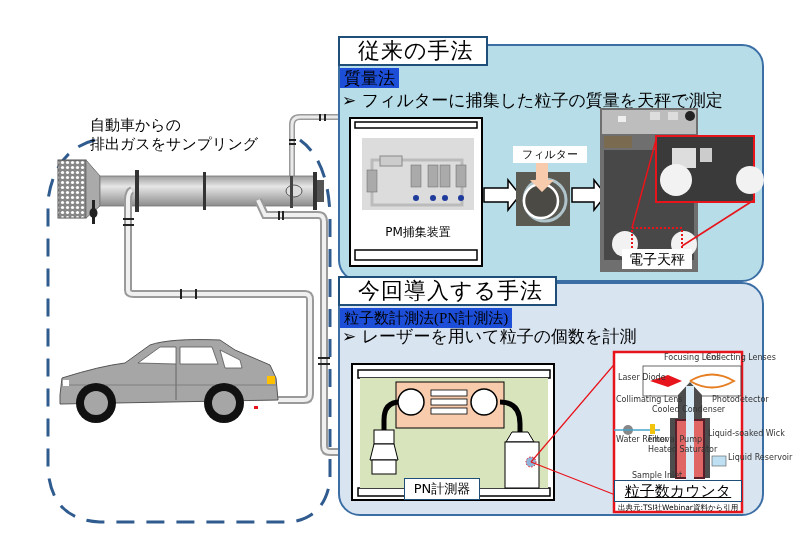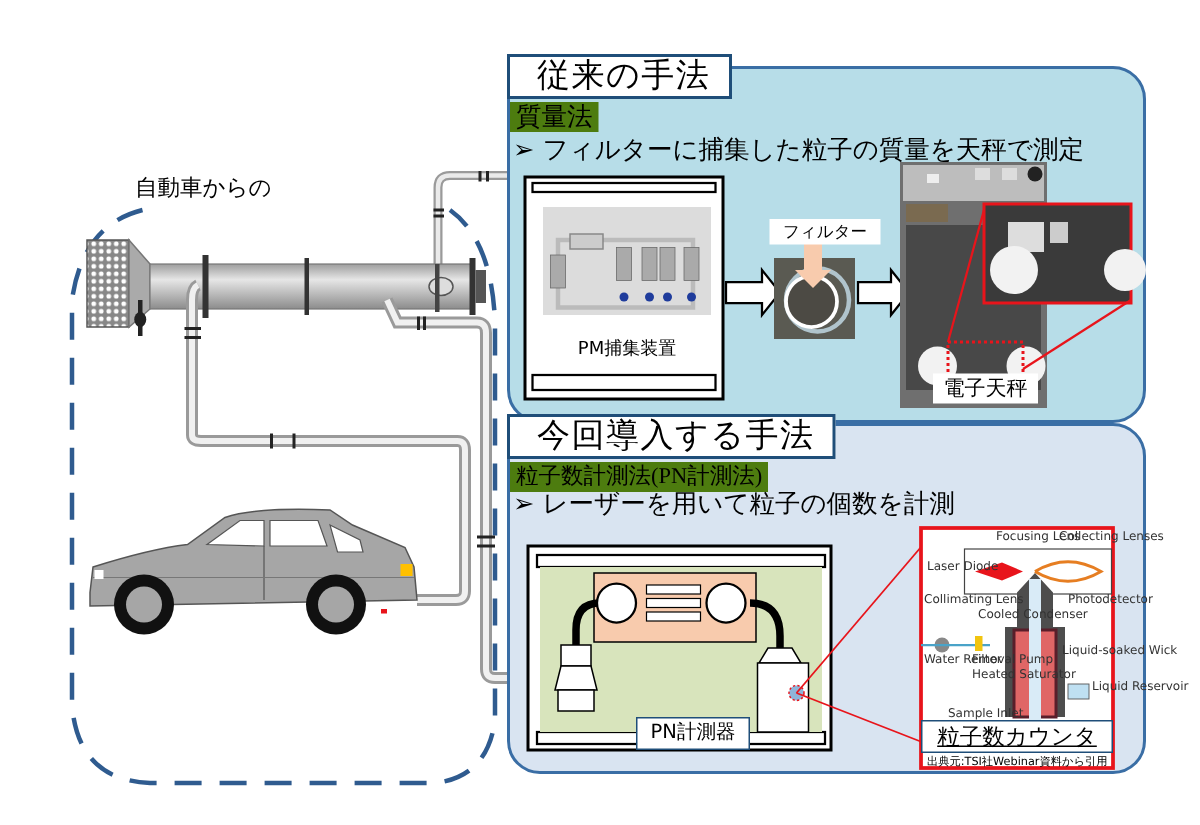--- a/index.html
+++ b/index.html
@@ -19,39 +19,40 @@
   .panel-bottom {
     left: 338px; top: 282px; width: 422px; height: 230px;
     background: #d9e4f1; border: 2px solid #3a6ea5; border-radius: 0 22px 22px 22px;
   }
   .tab-title {
     background: #ffffff; border: 2px solid #1f4e79; color: #000;
     font-size: 22px; line-height: 26px; padding: 0 12px 0 18px;
     letter-spacing: 1px;
   }
   .sub-title {
-    background: #4d7c0f; color: #000; font-size: 17px; line-height: 20px; padding: 0 4px;
+    background: #1d4ed8; color: #000; font-size: 17px; line-height: 20px; padding: 0 4px;
   }
   .bullet-text {
     color: #000; font-size: 17px; line-height: 20px; white-space: nowrap;
   }
   .label-box {
     background: #ffffff; color: #000; text-align: center; white-space: nowrap;
   }
   .small-caption { font-size: 8px; color: #000; white-space: nowrap; }
 </style>
 </head>
 <body>
 
 <svg width="800" height="550">
   <path d="M 95 140 Q 55 150 48 200 L 48 470 Q 52 520 100 522 L 290 522 Q 325 518 330 480 L 330 215 Q 328 160 300 140" fill="none" stroke="#2f5b8f" stroke-width="3" stroke-dasharray="18 12"></path>
 </svg>
 
 <div class="abs" style="left:90px; top:116px; width:190px; font-size:15px; line-height:19px;">
   <div>自動車からの</div>
+  <div>排出ガスをサンプリング</div>
 </div>
 
 <svg width="800" height="550">
   <defs>
     <linearGradient id="tubeGrad" x1="0" y1="0" x2="0" y2="1">
       <stop offset="0" stop-color="#9e9e9e"></stop>
       <stop offset="0.35" stop-color="#e6e6e6"></stop>
       <stop offset="1" stop-color="#8c8c8c"></stop>
     </linearGradient>
     <pattern id="grid" width="5" height="5" patternUnits="userSpaceOnUse">
@@ -201,21 +202,21 @@
   <rect x="431" y="408" width="36" height="6" fill="#fff" stroke="#000" stroke-width="0.8"></rect>
   <rect x="374" y="430" width="20" height="14" fill="#fff" stroke="#000" stroke-width="1"></rect>
   <polygon points="374,444 394,444 398,460 370,460" fill="#fff" stroke="#000" stroke-width="1"></polygon>
   <rect x="372" y="460" width="24" height="14" fill="#fff" stroke="#000" stroke-width="1"></rect>
   <polygon points="512,432 528,432 534,442 506,442" fill="#fff" stroke="#000" stroke-width="1"></polygon>
   <rect x="505" y="442" width="34" height="46" fill="#fff" stroke="#000" stroke-width="1"></rect>
   <circle cx="531" cy="462" r="5" fill="#8fb4d9" stroke="#e8141b" stroke-width="1" stroke-dasharray="1.5 1.5"></circle>
   <line x1="531" y1="462" x2="618" y2="360" stroke="#e8141b" stroke-width="1.2"></line>
   <line x1="531" y1="462" x2="618" y2="496" stroke="#e8141b" stroke-width="1.2"></line>
 </svg>
-<div class="abs label-box" style="left:424px; top:478px; width:74px; font-size:13px; line-height:20px; border:1.5px solid #1f4e79;">PN計測器</div>
+<div class="abs label-box" style="left:404px; top:478px; width:74px; font-size:13px; line-height:20px; border:1.5px solid #1f4e79;">PN計測器</div>
 
 <svg width="800" height="550">
   <rect x="614" y="352" width="128" height="160" fill="#fff" stroke="#e8141b" stroke-width="2.5"></rect>
   <rect x="643" y="366" width="98" height="30" fill="none" stroke="#444" stroke-width="0.8"></rect>
   <polygon points="650,381 668,375 682,381 668,387" fill="#e8141b"></polygon>
   <path d="M 690 381 Q 712 368 734 381 Q 712 394 690 381" fill="none" stroke="#e67e22" stroke-width="2"></path>
   <polygon points="678,395 690,382 702,395 702,418 710,418 710,478 670,478 670,418 678,418" fill="#4d4d4d"></polygon>
   <rect x="676" y="420" width="28" height="58" fill="#e06666" stroke="#5a1e2a" stroke-width="2"></rect>
   <rect x="686" y="386" width="8" height="110" fill="#d9ebf7"></rect>
   <circle cx="628" cy="430" r="5" fill="#888"></circle>

